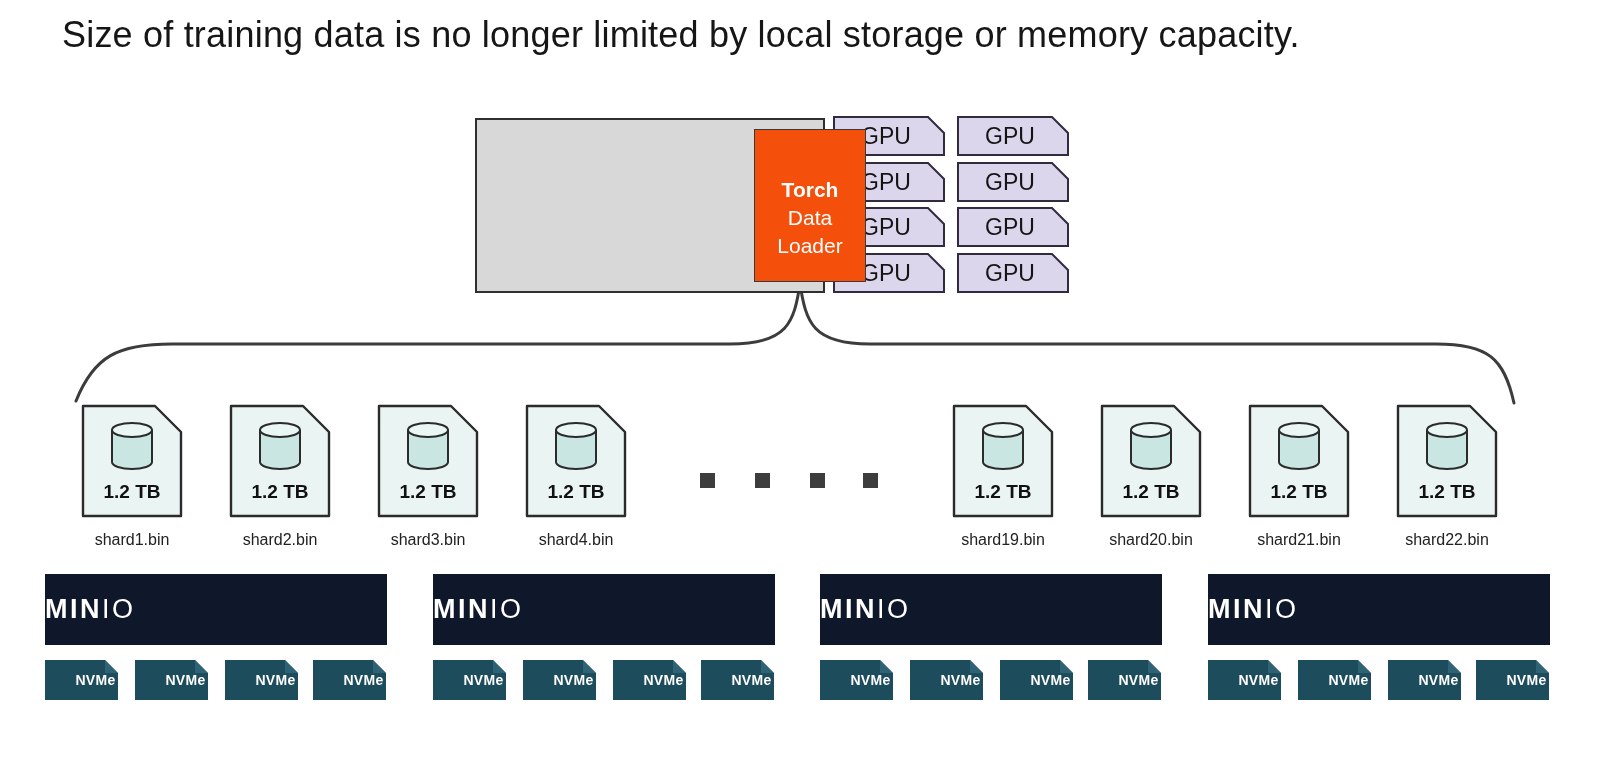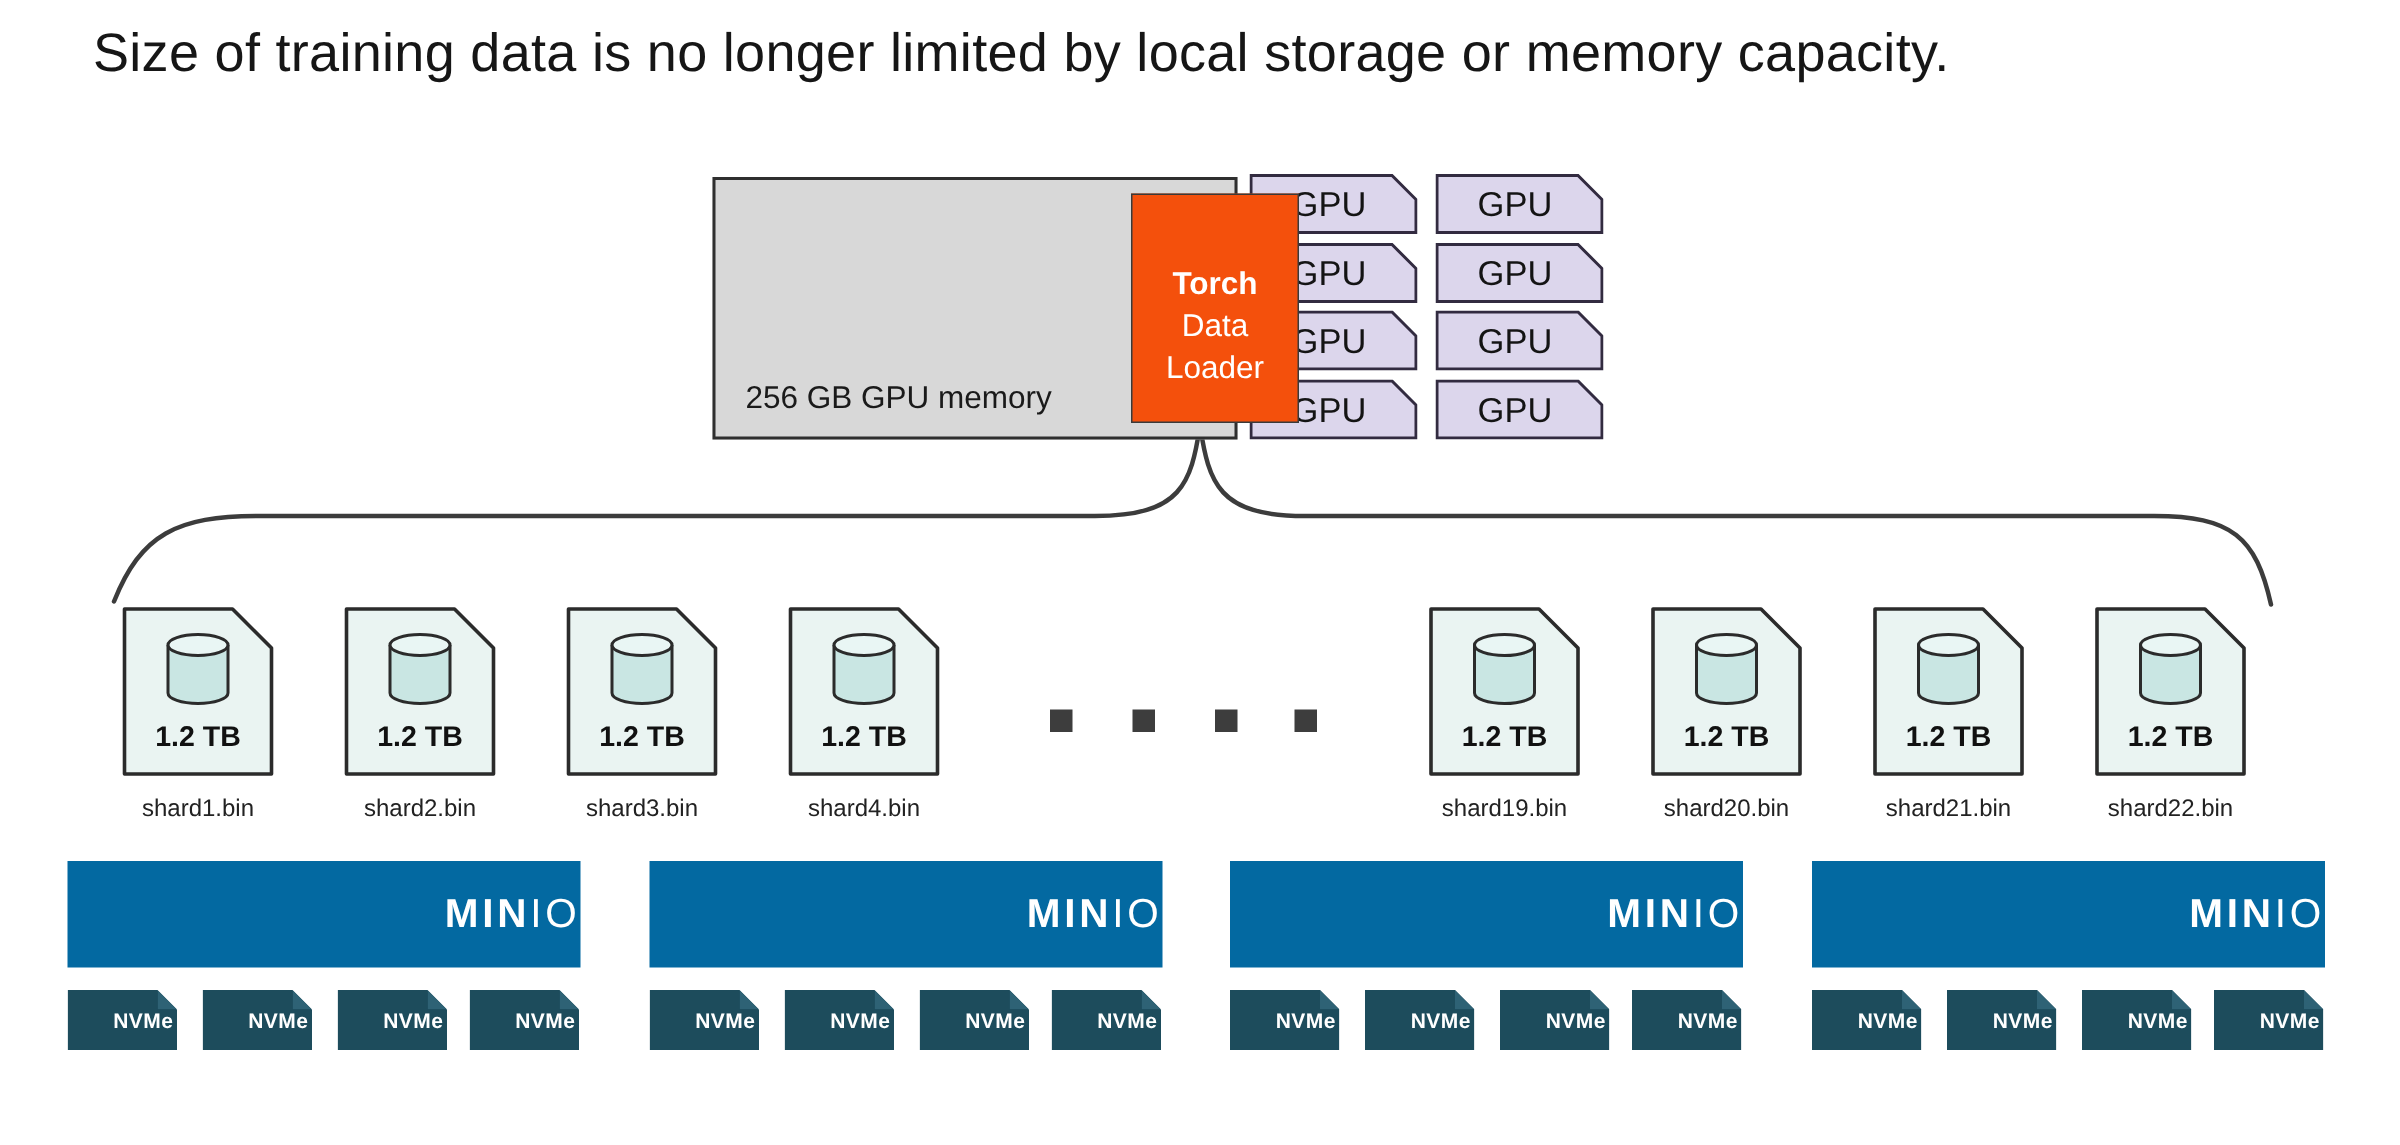--- a/index.html
+++ b/index.html
@@ -54,22 +54,22 @@
   }
   .shard .shard-label {
     margin-top:13px; font-size:16px; color:#222222; white-space:nowrap;
   }
   
   .dot {
     position:absolute; top:473px; width:15px; height:15px; background:#3d3d3d;
   }
   
   .minio-bar {
-    position:absolute; top:574px; width:342px; height:71px; background:#0369a1;
-    display:flex; align-items:center; justify-content:flex-end;
+    position:absolute; top:574px; width:342px; height:71px; background:#0f172a;
+    display:flex; align-items:center; justify-content:flex-start;
   }
   .minio-logo { color:#ffffff; font-size:27px; letter-spacing:2.5px; }
   .minio-logo .min { font-weight:bold; }
   .minio-logo .io { font-weight:normal; }
   
   .nvme {
     position:absolute; top:660px; width:73px; height:40px; background:#1d4c5c;
     clip-path:polygon(0 0, calc(100% - 13px) 0, 100% 13px, 100% 100%, 0 100%);
     display:flex; align-items:center; justify-content:center;
   }
@@ -88,21 +88,20 @@
 
   <div class="title">Size of training data is no longer limited by local storage or memory capacity.</div>
 
   <svg class="brace" width="1600" height="763" viewBox="0 0 1600 763">
     <path d="M 800 284 C 794 322 788 344 730 344 H 172 C 118 344 94 356 76 401" fill="none" stroke="#3c3c3c" stroke-width="3" stroke-linecap="round"></path>
     <path d="M 800 284 C 806 322 812 344 870 344 H 1436 C 1488 344 1504 358 1514 403" fill="none" stroke="#3c3c3c" stroke-width="3" stroke-linecap="round"></path>
   </svg>
 
   <div class="training-node">
     <div class="tn-specs">
-      <div>256 GB GPU memory</div>
     </div>
   </div>
 
   <div class="gpu" style="left:833px; top:116px;">
     <svg viewBox="0 0 112 40">
         <polygon points="1,1 95,1 111,17 111,39 1,39" fill="#dcd6ec" stroke="#322b40" stroke-width="2"></polygon>
       </svg>
     <div class="gpu-label">GPU</div>
   </div>
   <div class="gpu" style="left:833px; top:162px;">

